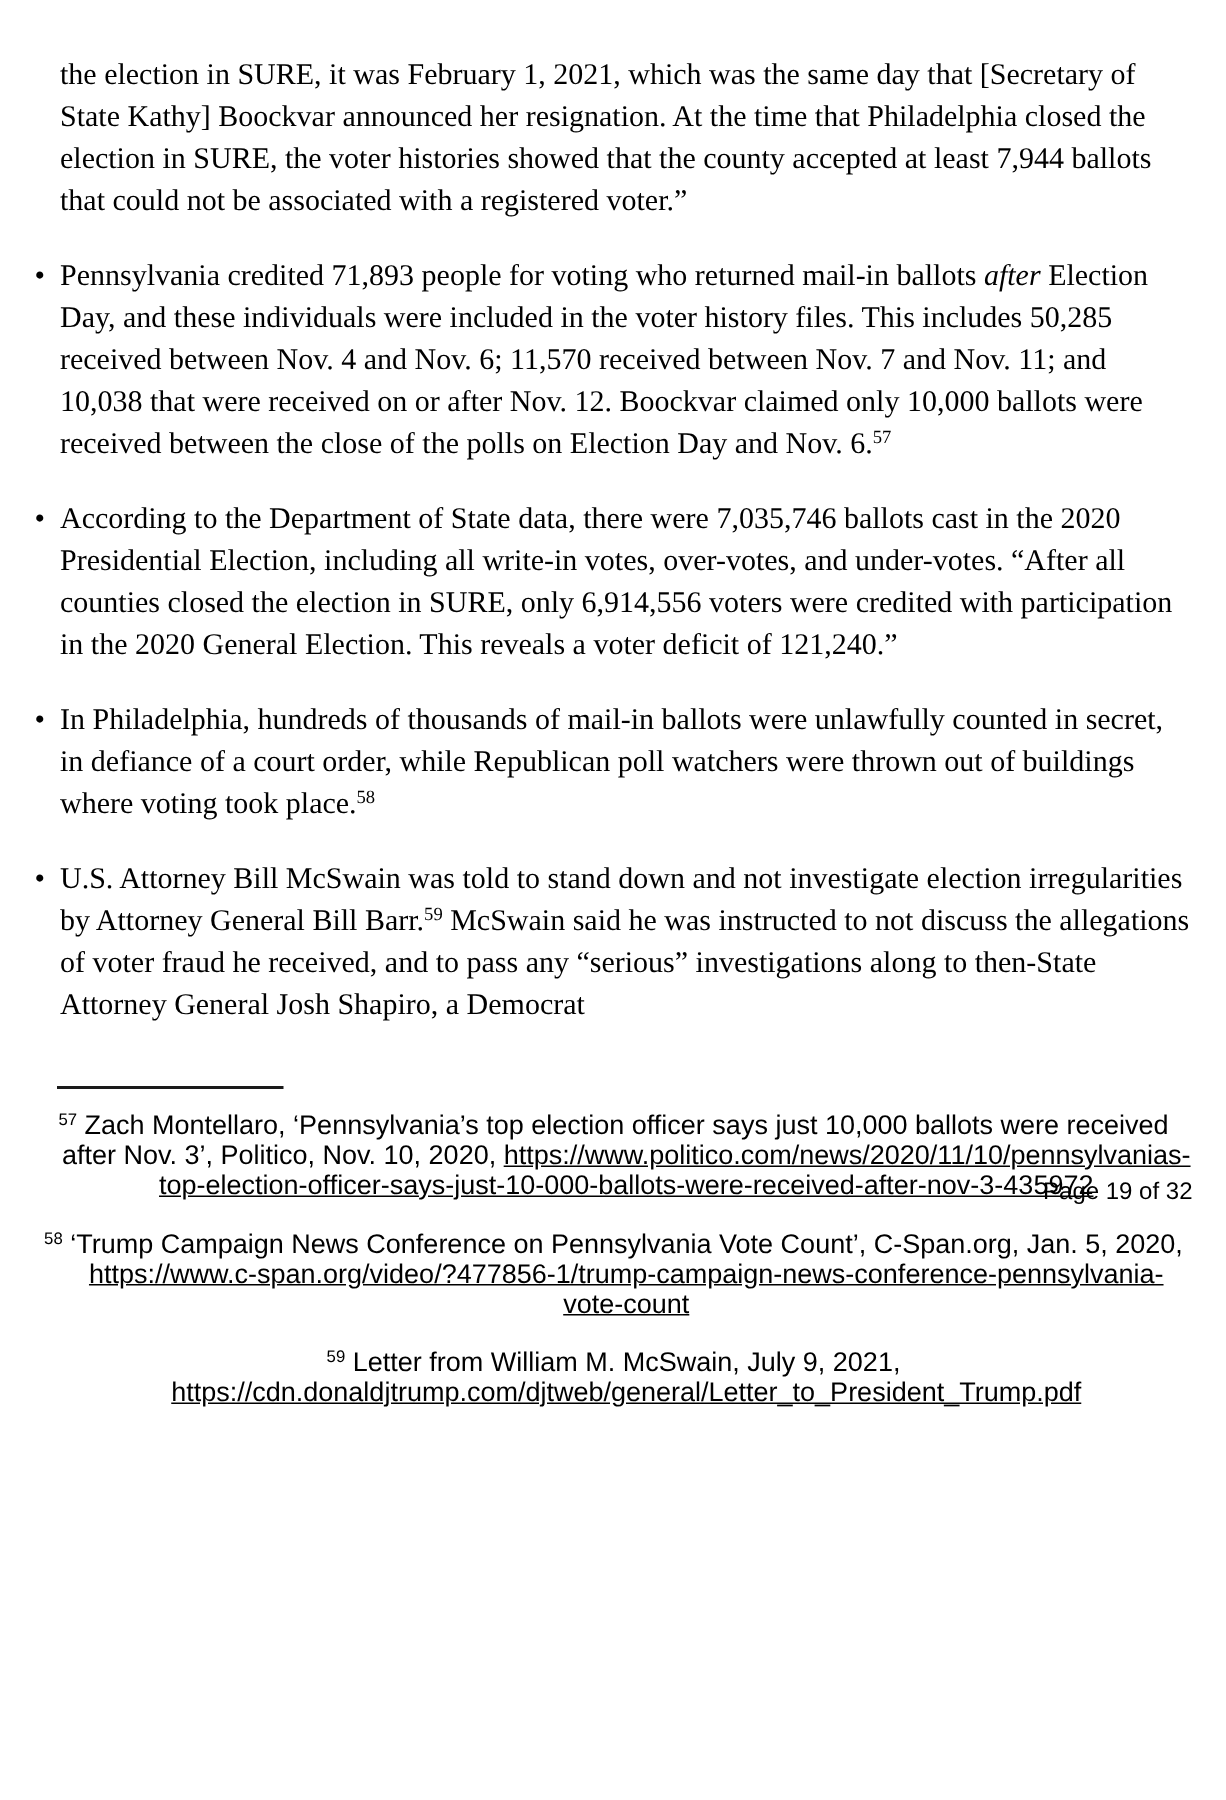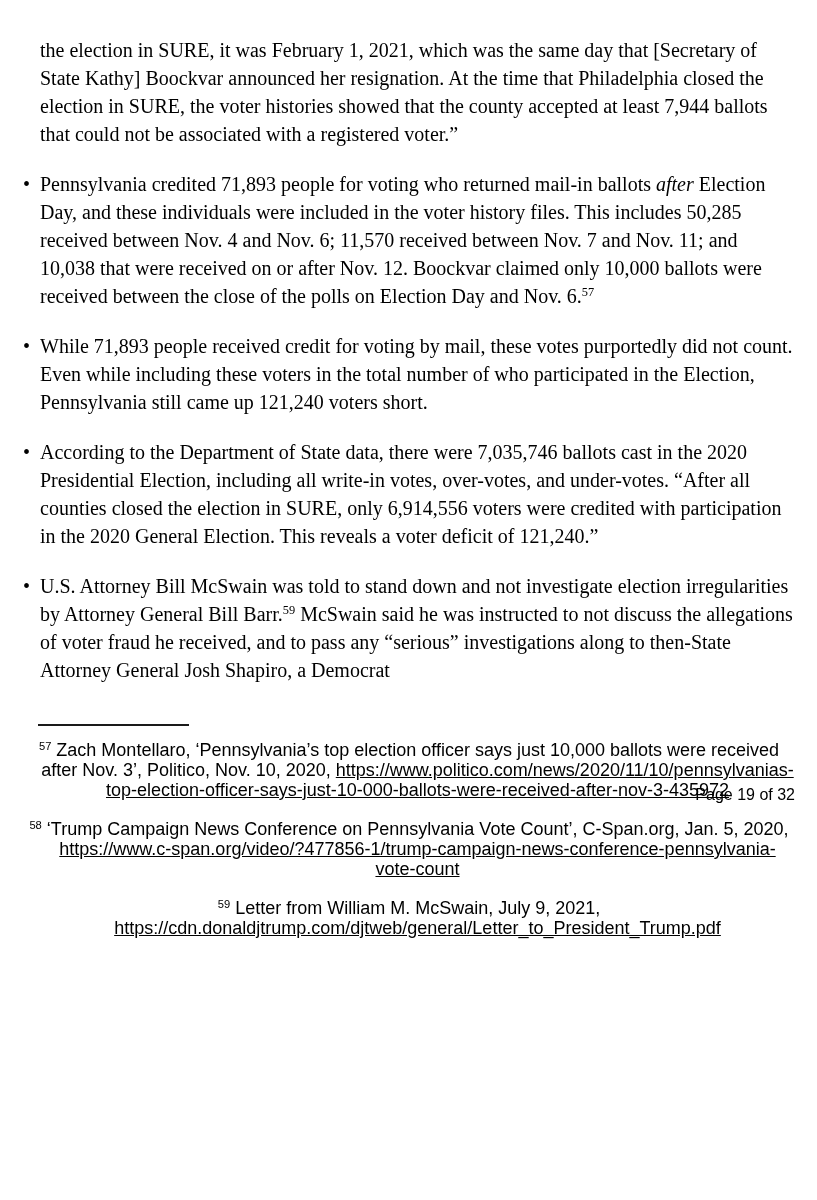--- a/index.html
+++ b/index.html
@@ -81,24 +81,24 @@
 <div class="page">
 
   <div class="body-text">
 
     <p class="quote-para">the election in SURE, it was February 1, 2021, which was the same day that [Secretary of State Kathy] Boockvar announced her resignation. At the time that Philadelphia closed the election in SURE, the voter histories showed that the county accepted at least 7,944 ballots that could not be associated with a registered voter.”</p>
 
     <ul class="bullets">
 
       <li><span>Pennsylvania credited 71,893 people for voting who returned mail-in ballots </span><em>after</em><span> Election Day, and these individuals were included in the voter history files. This includes 50,285 received between Nov. 4 and Nov. 6; 11,570 received between Nov. 7 and Nov. 11; and 10,038 that were received on or after Nov. 12. Boockvar claimed only 10,000 ballots were received between the close of the polls on Election Day and Nov. 6.</span><sup>57</sup></li>
 
-      <li><span>While 71,893 people received credit for voting by mail, these votes purportedly did not count. Even while including these voters in the total number of who participated in the Election, Pennsylvania still came up 121,240 voters short.</span></li>
 
       <li><span>According to the Department of State data, there were 7,035,746 ballots cast in the 2020 Presidential Election, including all write-in votes, over-votes, and under-votes. “After all counties closed the election in SURE, only 6,914,556 voters were credited with participation in the 2020 General Election. This reveals a voter deficit of 121,240.”</span></li>
 
+      <li><span>In Philadelphia, hundreds of thousands of mail-in ballots were unlawfully counted in secret, in defiance of a court order, while Republican poll watchers were thrown out of buildings where voting took place.</span><sup>58</sup></li>
 
       <li><span>U.S. Attorney Bill McSwain was told to stand down and not investigate election irregularities by Attorney General Bill Barr.</span><sup>59</sup><span> McSwain said he was instructed to not discuss the allegations of voter fraud he received, and to pass any “serious” investigations along to then-State Attorney General Josh Shapiro, a Democrat</span></li>
 
     </ul>
   </div>
 
   <div class="footnotes">
     <div class="fn-rule"></div>
 
     <p class="fn"><sup>57</sup><span> Zach Montellaro, ‘Pennsylvania’s top election officer says just 10,000 ballots were received after Nov. 3’, Politico, Nov. 10, 2020, </span><a>https://www.politico.com/news/2020/11/10/pennsylvanias-top-election-officer-says-just-10-000-ballots-were-received-after-nov-3-435972</a></p>

